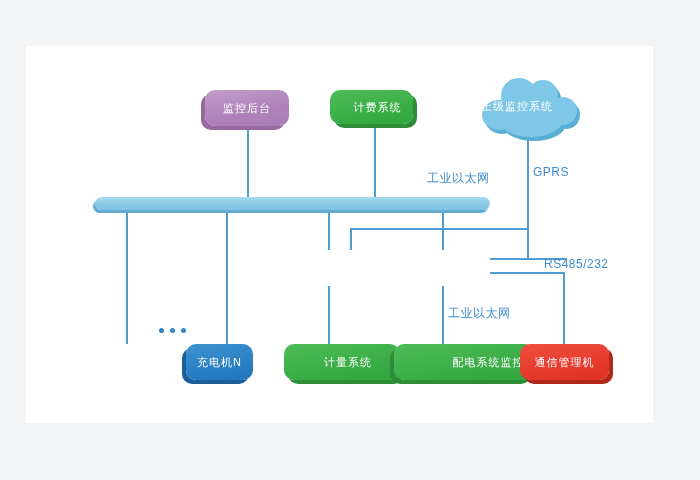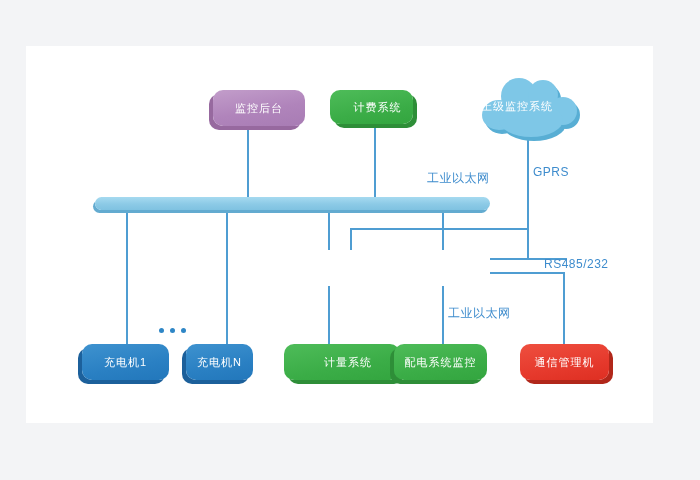--- a/index.html
+++ b/index.html
@@ -27,21 +27,21 @@
     display:flex;align-items:center;justify-content:center;
   }
   .nlabel{
     color:#ffffff;font-size:11px;letter-spacing:1px;white-space:nowrap;line-height:1;
   }
   .nlabel.tight{letter-spacing:0;font-size:10.5px;}
 
   .purple{background:linear-gradient(170deg,#c29dca 0%,#b084bb 55%,#a87cb4 100%);}
   .purple.sl{box-shadow:-4px 4px 0 #97699f;}
   .green{background:linear-gradient(170deg,#4ebc59 0%,#3bad47 60%,#33a53f 100%);}
-  .green.sl{box-shadow:-4px 4px 0 #2e8e38;}
+  .green.sl{box-shadow:-4px 4px 0 #2e8e38;padding-left:48px;}
   .green.sr{box-shadow:4px 4px 0 #2e8e38;padding-left:12px;}
   .orange{background:linear-gradient(170deg,#f7ba3e 0%,#f2a81c 60%,#eda011 100%);}
   .orange.sr{box-shadow:4px 4px 0 #c5841b;}
   .blue{background:linear-gradient(170deg,#3e92cf 0%,#2a80c3 60%,#2277bb 100%);}
   .blue.sl{box-shadow:-4px 4px 0 #1c609b;}
   .red{background:linear-gradient(170deg,#ee4f3f 0%,#e63a2d 60%,#de2f22 100%);}
   .red.sr{box-shadow:4px 4px 0 #b1271a;}
 
   
   .cloudwrap{position:absolute;left:476px;top:72px;width:110px;height:72px;}
@@ -77,21 +77,21 @@
   <i class="vln" style="left:442px;top:210px;height:40px"></i>
   <i class="vln" style="left:442px;top:286px;height:58px"></i>
   <i class="hln" style="left:350px;top:228px;width:177px"></i>
   <i class="vln" style="left:350px;top:228px;height:22px"></i>
   <i class="hln" style="left:490px;top:258px;width:77px"></i>
   <i class="hln" style="left:490px;top:272px;width:73px"></i>
   <i class="vln" style="left:563px;top:272px;height:72px"></i>
 
   <div class="bus"></div>
 
-  <div class="node purple sl" style="left:213px;top:90px;width:92px">
+  <div class="node purple sl" style="left:205px;top:90px;width:84px">
     <span class="nlabel">监控后台</span>
   </div>
   <div class="node green sr" style="left:330px;top:90px;width:71px;height:34px">
     <span class="nlabel">计费系统</span>
   </div>
 
   <div class="cloudwrap">
     <svg width="110" height="72" viewBox="0 0 110 72">
       <g fill="#58aed4" transform="translate(4,5)">
         <ellipse cx="22" cy="42" rx="17" ry="15"></ellipse>
@@ -105,23 +105,20 @@
         <circle cx="42" cy="23" r="18"></circle>
         <circle cx="66" cy="22" r="15"></circle>
         <circle cx="86" cy="38" r="14"></circle>
         <ellipse cx="54" cy="47" rx="32" ry="17"></ellipse>
       </g>
     </svg>
     <span class="cloudlabel">上级监控系统</span>
   </div>
 
 
-  <div class="node blue sl" style="left:82px;top:344px;width:87px">
-    <span class="nlabel">充电机1</span>
-  </div>
   <div class="node blue sl" style="left:186px;top:344px;width:67px">
     <span class="nlabel">充电机N</span>
   </div>
   <div class="node green sr" style="left:284px;top:344px;width:104px">
     <span class="nlabel">计量系统</span>
   </div>
   <div class="node green sl" style="left:394px;top:344px;width:93px">
     <span class="nlabel">配电系统监控</span>
   </div>
   <div class="node red sr" style="left:520px;top:344px;width:89px">

